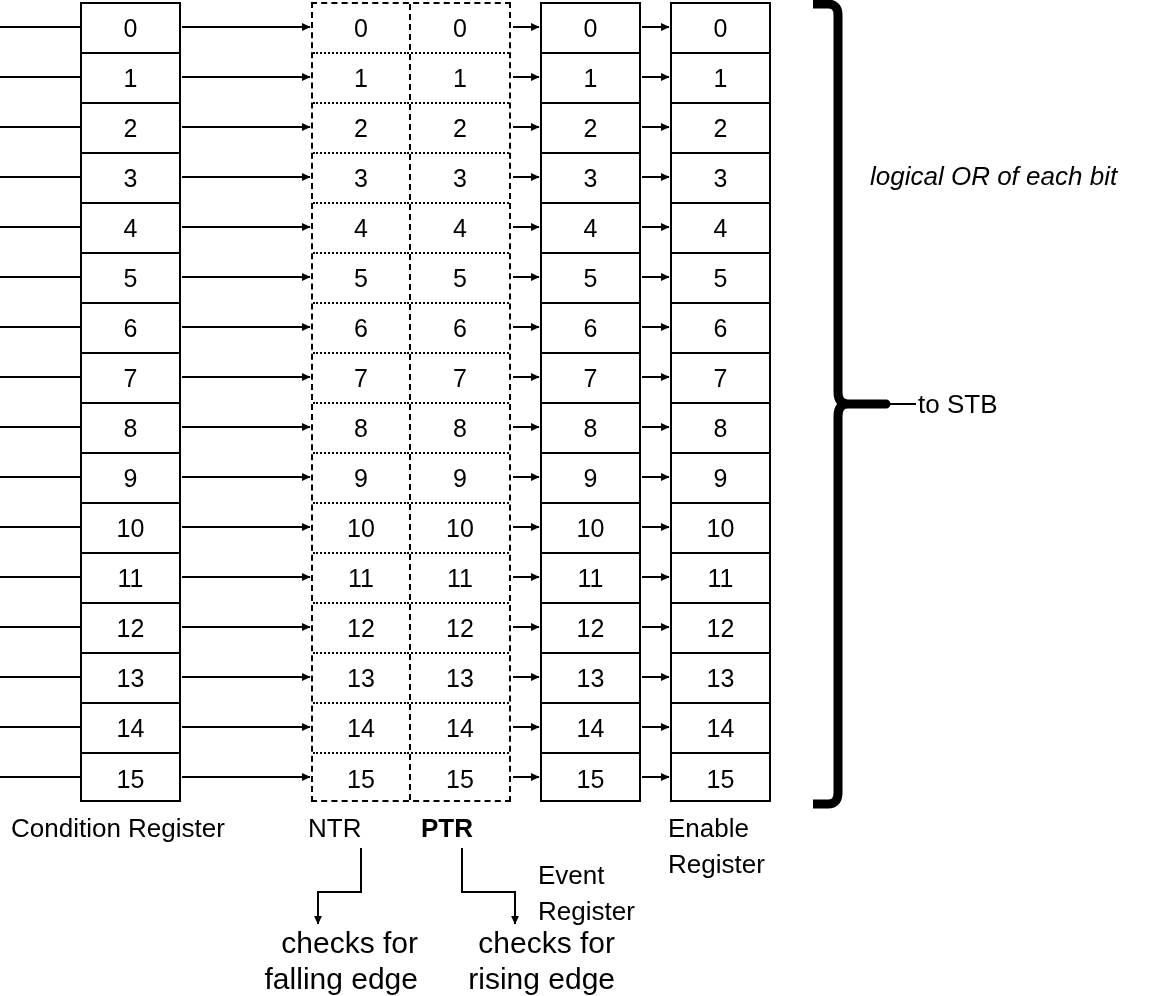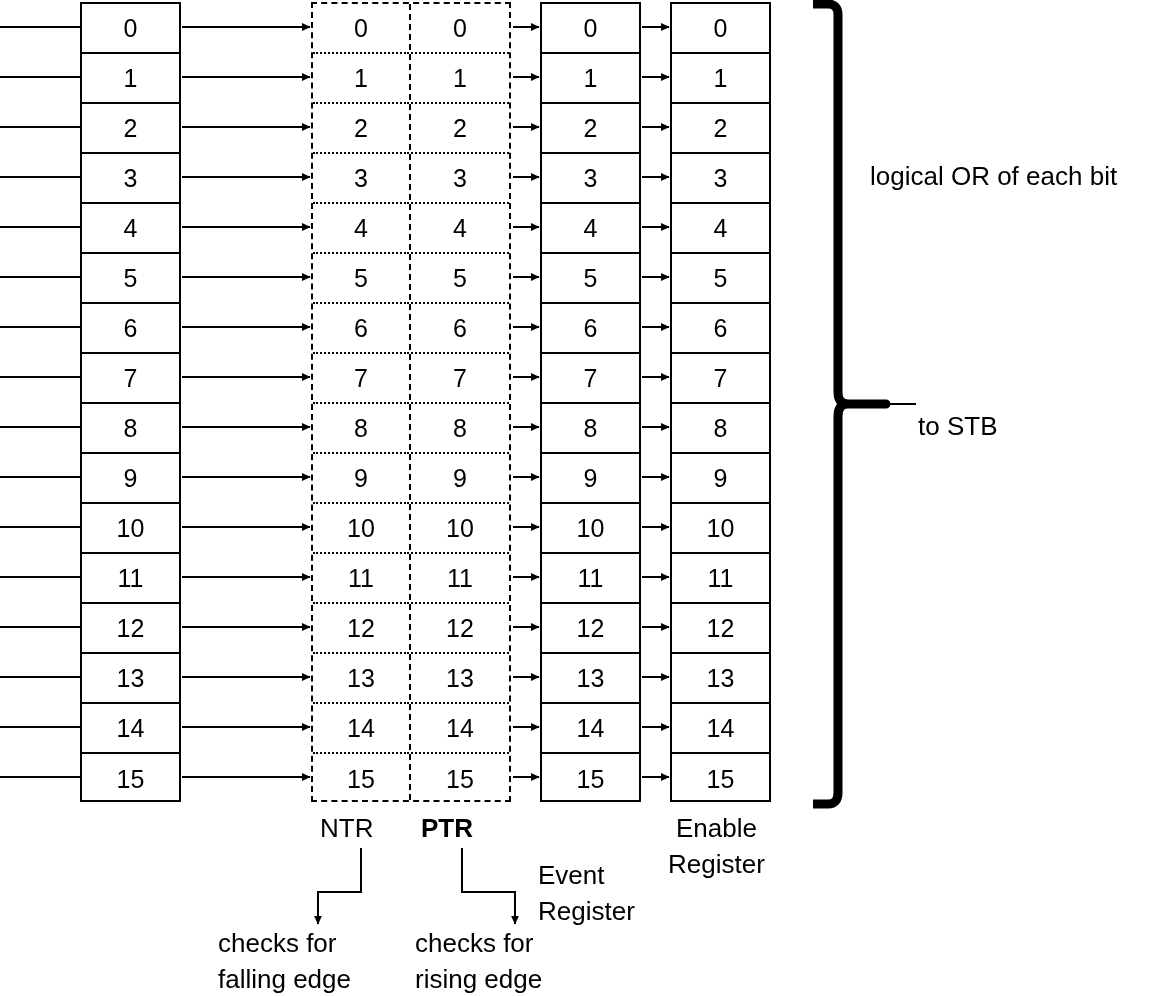--- a/index.html
+++ b/index.html
@@ -69,24 +69,24 @@
   }
   .caption {
     position: absolute;
     font-size: 26px;
     line-height: 36px;
     color: #000000;
     white-space: pre-line;
   }
   .annot {
     position: absolute;
-    font-size: 26px;
+    font-size: 30px;
     line-height: 36px;
     color: #000000;
-    text-align: left;
+    text-align: right;
     white-space: pre-line;
   }
   svg.overlay {
     position: absolute;
     left: 0;
     top: 0;
     width: 1172px;
     height: 996px;
     pointer-events: none;
   }
@@ -265,28 +265,29 @@
         <line x1="642" y1="777" x2="669" y2="777" marker-end="url(#ah)"></line>
         <path d="M 361,848 L 361,892 L 318,892 L 318,924" marker-end="url(#ah)"></path>
         <path d="M 462,848 L 462,892 L 515,892 L 515,924" marker-end="url(#ah)"></path>
       </g>
 
     <path id="brace" d="M 813,4 L 828,4 Q 838,4 838,15 L 838,392 Q 838,404 848,404 L 886,404
              Q 848,404 848,404 Q 838,404 838,416 L 838,793 Q 838,804 828,804 L 813,804" stroke="#000000" stroke-width="9" fill="none" stroke-linecap="butt" stroke-linejoin="round"></path>
     <line id="stb-line" x1="884" y1="404" x2="916" y2="404" stroke="#000000" stroke-width="2"></line>
   </svg>
 
-  <div class="caption" id="cap-ntr" style="left:320px; top:810px;">NTR</div>
+  <div class="caption" id="cap-condition" style="left:11px; top:810px;">Condition Register</div>
+  <div class="caption" id="cap-ntr" style="left:308px; top:810px;">NTR</div>
   <div class="caption" id="cap-ptr" style="left:421px; top:810px;font-weight:bold;">PTR</div>
   <div class="caption" id="cap-event" style="left:538px; top:857px;">Event
 Register</div>
-  <div class="caption" id="cap-enable" style="left:668px; top:810px;text-align:center;">Enable
+  <div class="caption" id="cap-enable" style="left:668px; top:810px;">Enable
 Register</div>
 
   <div class="annot" id="note-ntr" style="left:218px; top:925px; width:200px;">checks for
 falling edge</div>
   <div class="annot" id="note-ptr" style="left:415px; top:925px; width:200px;">checks for
 rising edge</div>
 
-  <div class="caption" id="label-or" style="left:870px; top:158px;">logical OR of each bit</div>
-  <div class="caption" id="label-stb" style="left:918px; top:408px;text-align:center;">to STB</div>
+  <div class="caption" id="label-or" style="left:870px; top:158px;font-style:italic;">logical OR of each bit</div>
+  <div class="caption" id="label-stb" style="left:918px; top:386px;text-align:center;">to STB</div>
 
 </div>
 
 </body></html>

